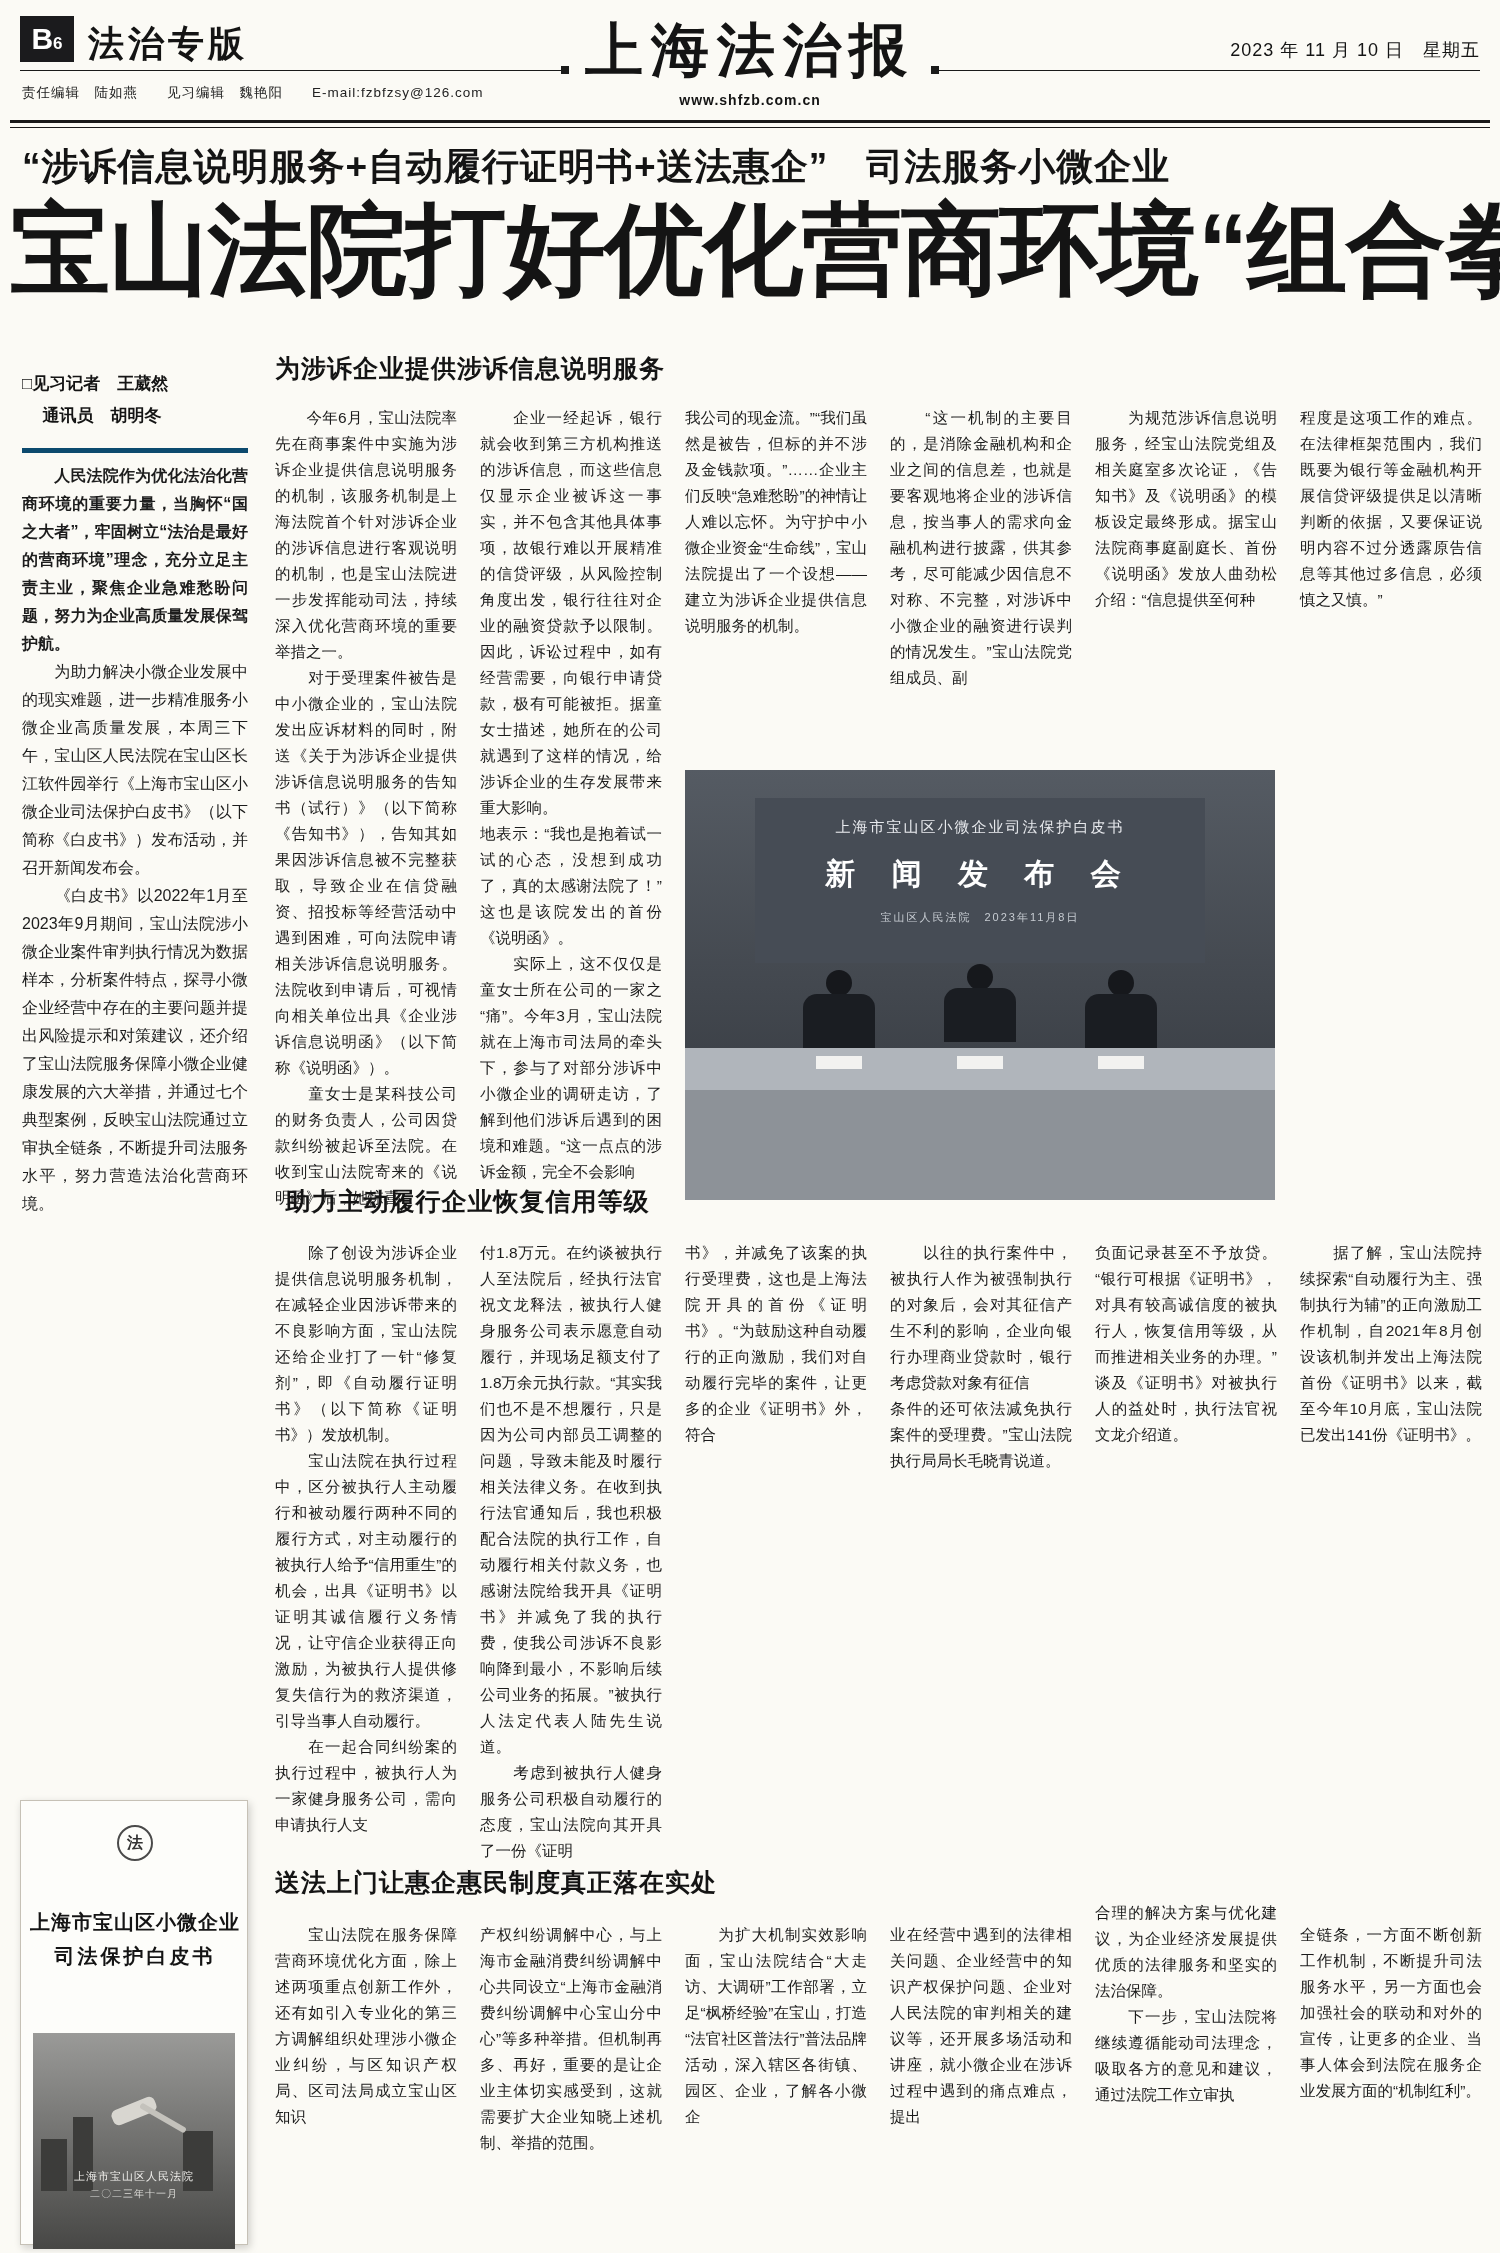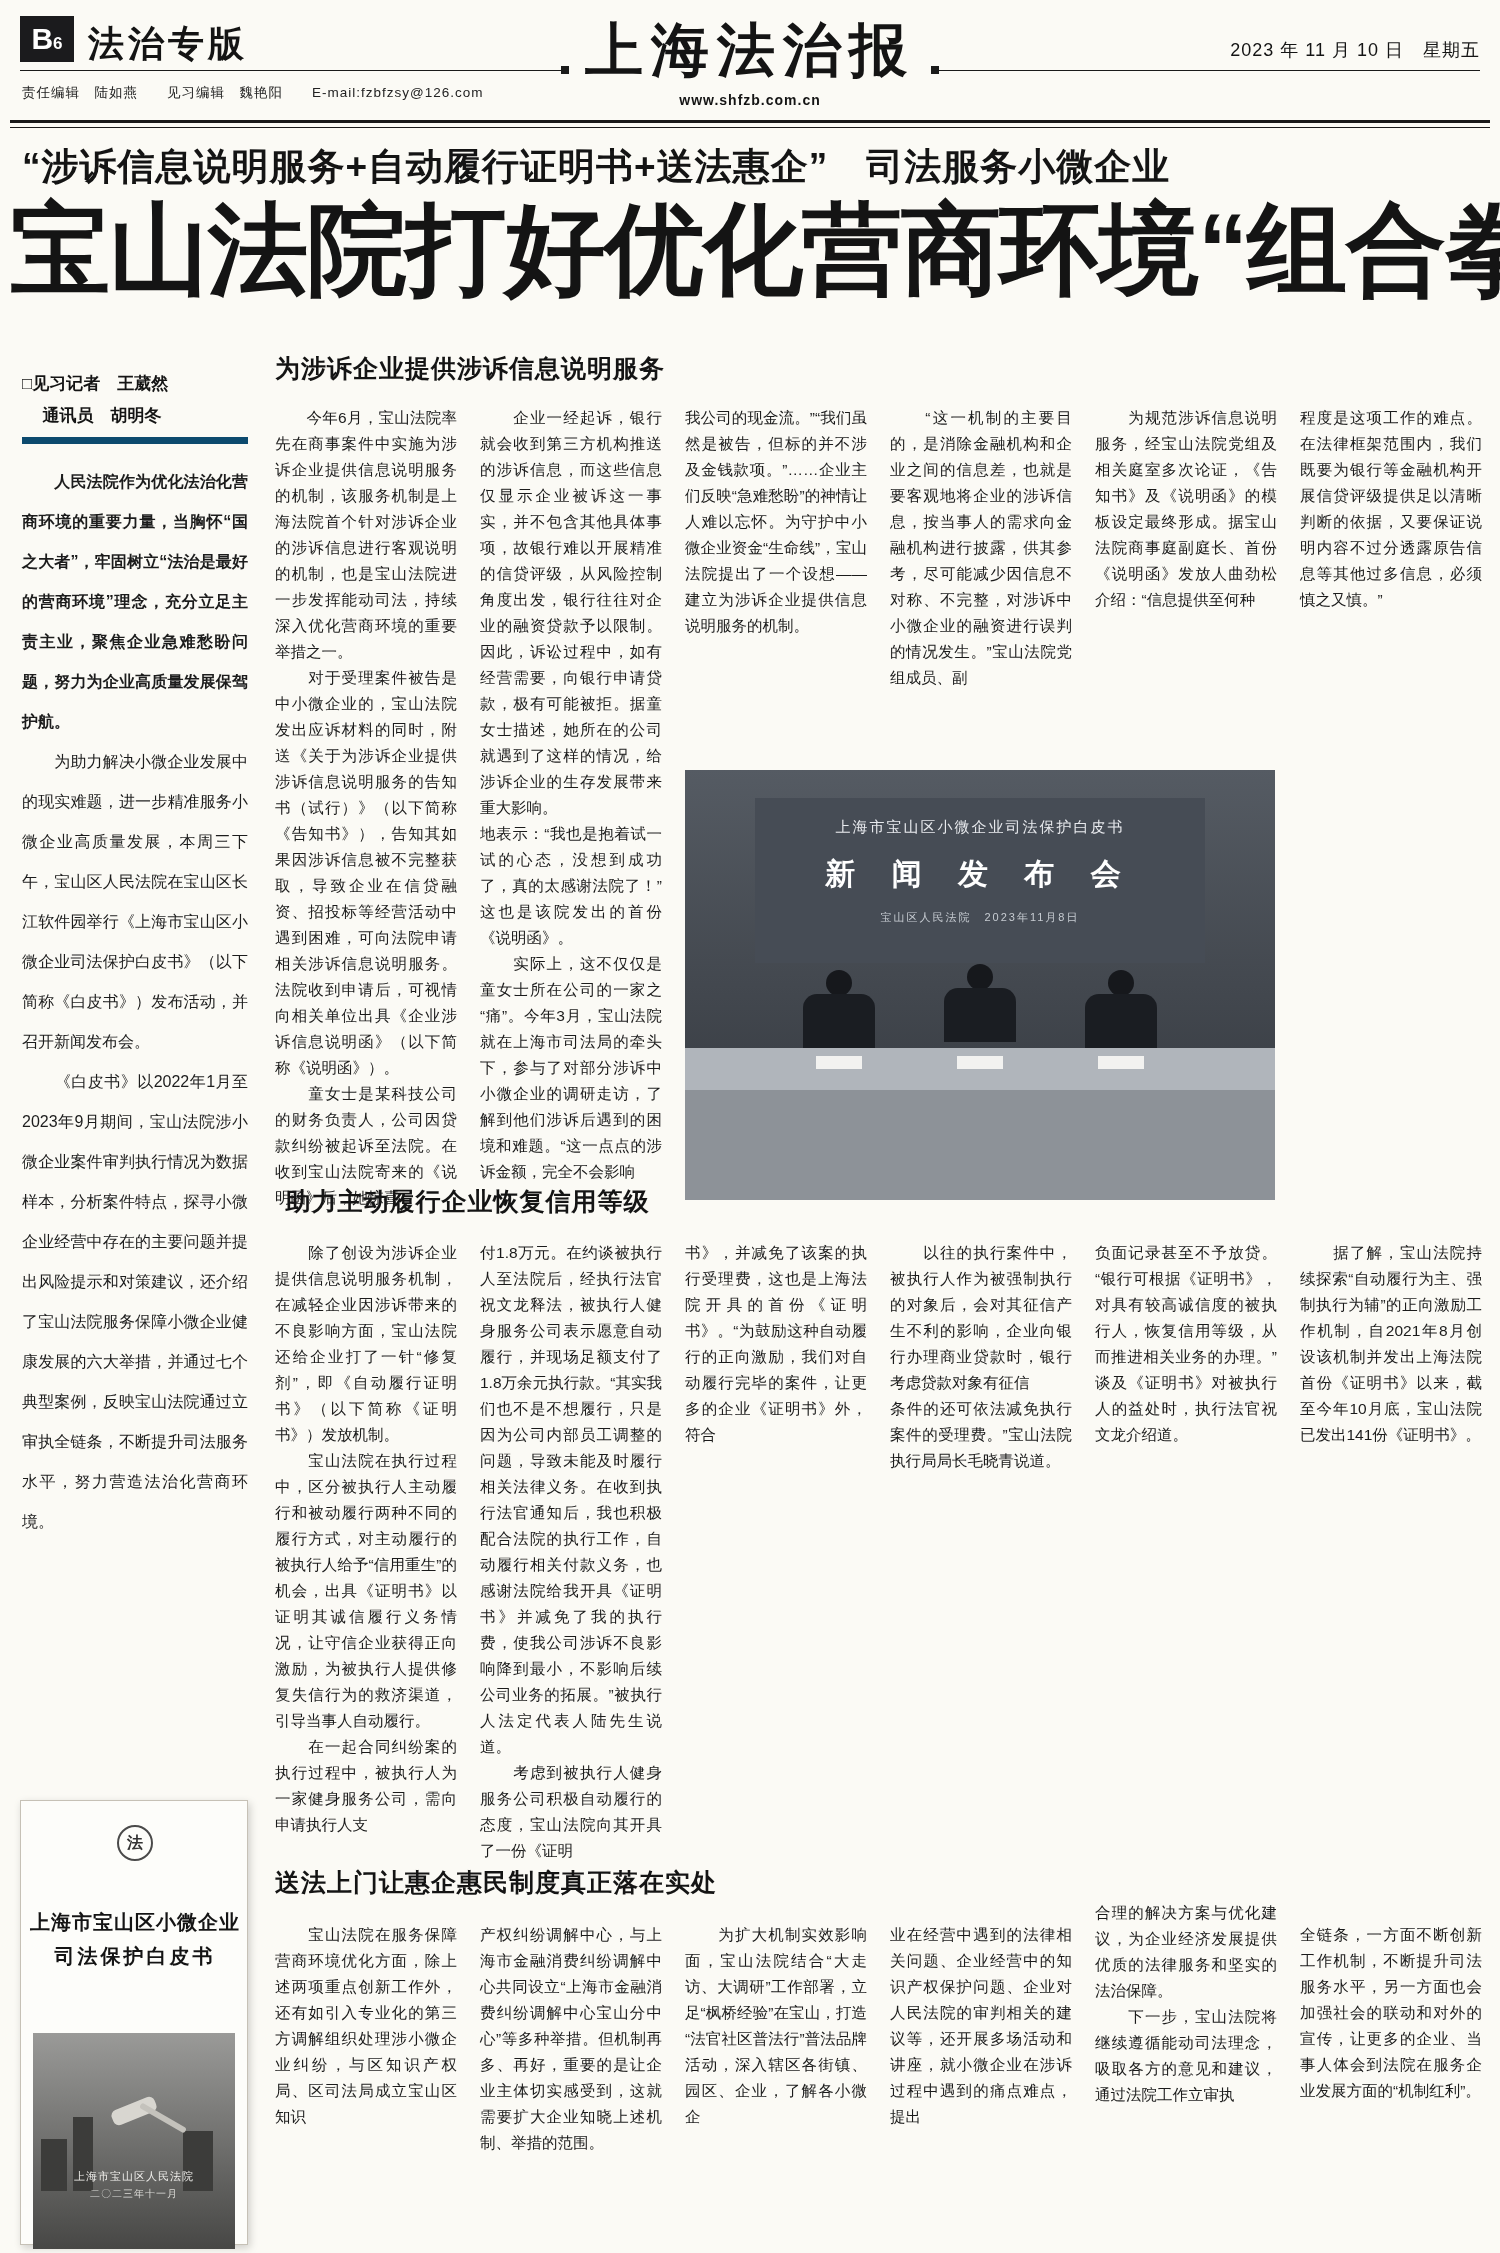--- a/index.html
+++ b/index.html
@@ -25,23 +25,23 @@
   .double-rule-a { left:10px; top:120px; width:1480px; height:3px; }
   .double-rule-b { left:10px; top:127px; width:1480px; height:1px; }
 
   
   .kicker { left:22px; top:142px; width:1456px; font-size:37px; font-weight:bold; letter-spacing:1px; }
   .main-headline { left:10px; top:192px; width:1480px; font-size:100px; font-weight:900; line-height:1.15;
                    text-align:center; white-space:nowrap; letter-spacing:-1px; }
 
   
   .byline { left:22px; top:368px; width:226px; font-size:17px; font-weight:bold; line-height:32px;
-            border-bottom:7px solid #0c4a6e; padding-bottom:5px; }
+            border-bottom:5px solid #0c4a6e; padding-bottom:16px; }
   .byline .line2 { padding-left:1.2em; }
-  .intro { left:22px; top:462px; width:226px; font-size:16px; line-height:40px; text-align:justify; color:#1c1c1c; }
+  .intro { left:22px; top:462px; width:226px; font-size:16px; line-height:28px; text-align:justify; color:#1c1c1c; }
   .intro p { margin:0; }
   .intro p:first-child { font-weight:bold; }
 
   
   .section-heading { font-size:25px; font-weight:bold; width:385px; text-align:center; white-space:nowrap; letter-spacing:1px; }
   .col { position:absolute; width:182px; font-size:15.5px; line-height:26px; text-align:justify; color:#1b1b1b; }
   .col p { margin:0; }
 
   
   .photo { left:685px; top:770px; width:590px; height:430px; background:linear-gradient(#555b63,#31353b); overflow:hidden; }

